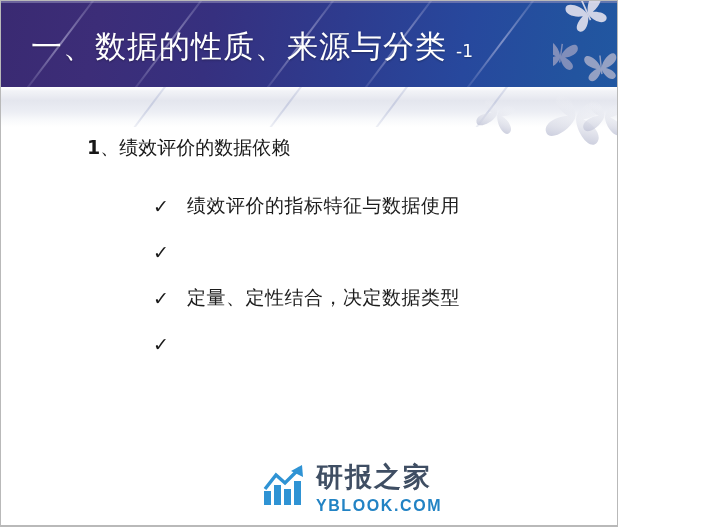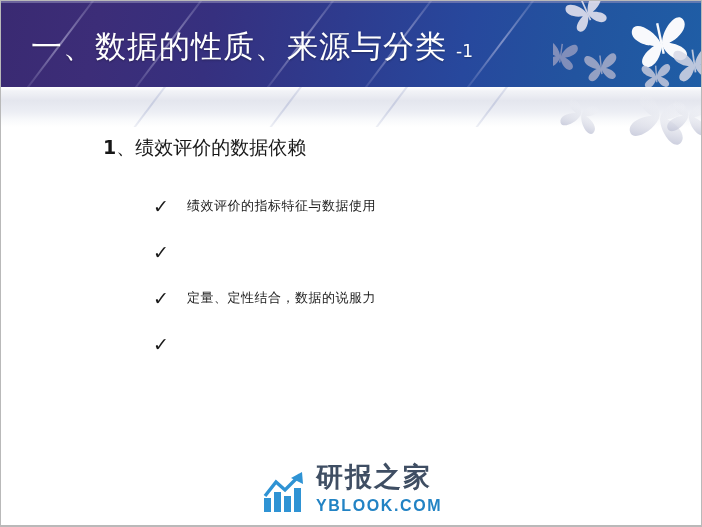--- a/index.html
+++ b/index.html
@@ -8,21 +8,21 @@
     background: #ffffff;
   }
   body {
     width: 702px;
     height: 527px;
     font-family: "Liberation Sans", "DejaVu Sans", sans-serif;
   }
 
   #slide {
     position: relative;
-    width: 702px;
+    width: 618px;
     height: 527px;
     overflow: hidden;
     background: #ffffff;
     box-sizing: border-box;
     border: 1px solid #b9b9b9;
   }
 
   
   #header {
     position: absolute;
@@ -127,21 +127,21 @@
 
   
   #content {
     position: absolute;
     left: 0;
     top: 126px;
     width: 702px;
   }
   #lead-line {
     position: absolute;
-    left: 102px;
+    left: 86px;
     top: 8px;
     font-size: 19px;
     color: #171717;
     font-family: "DejaVu Sans", "Liberation Sans", sans-serif;
     white-space: nowrap;
   }
   #lead-num {
     font-weight: bold;
     font-size: 19px;
   }
@@ -159,40 +159,40 @@
   }
   .bullet-mark {
     width: 34px;
     flex: 0 0 34px;
     font-size: 19px;
     color: #1a1a1a;
     font-family: "DejaVu Sans", sans-serif;
     line-height: 1;
   }
   .bullet-text {
-    font-size: 13px;
+    font-size: 19px;
     color: #1c1c1c;
     font-family: "DejaVu Sans", "Liberation Sans", sans-serif;
     letter-spacing: 0.5px;
   }
 
   
   #watermark {
     position: absolute;
     left: 0;
     bottom: 12px;
     width: 702px;
     display: flex;
     justify-content: center;
     align-items: center;
     pointer-events: none;
   }
   #wm-inner {
     display: flex;
-    align-items: flex-end;
+    align-items: flex-start;
     gap: 8px;
   }
   #wm-text {
     display: flex;
     flex-direction: column;
     line-height: 1;
   }
   #wm-cn {
     font-size: 27px;
     font-weight: bold;
@@ -317,21 +317,21 @@
         <span class="bullet-mark">✓</span>
         <span class="bullet-text">绩效评价的指标特征与数据使用</span>
       </div>
 
       <div class="bullet-row">
         <span class="bullet-mark">✓</span>
       </div>
 
       <div class="bullet-row">
         <span class="bullet-mark">✓</span>
-        <span class="bullet-text">定量、定性结合，数据的说服力</span>
+        <span class="bullet-text">定量、定性结合，决定数据类型</span>
       </div>
 
       <div class="bullet-row">
         <span class="bullet-mark">✓</span>
       </div>
 
     </div>
   </div>
 
   <div id="watermark">

